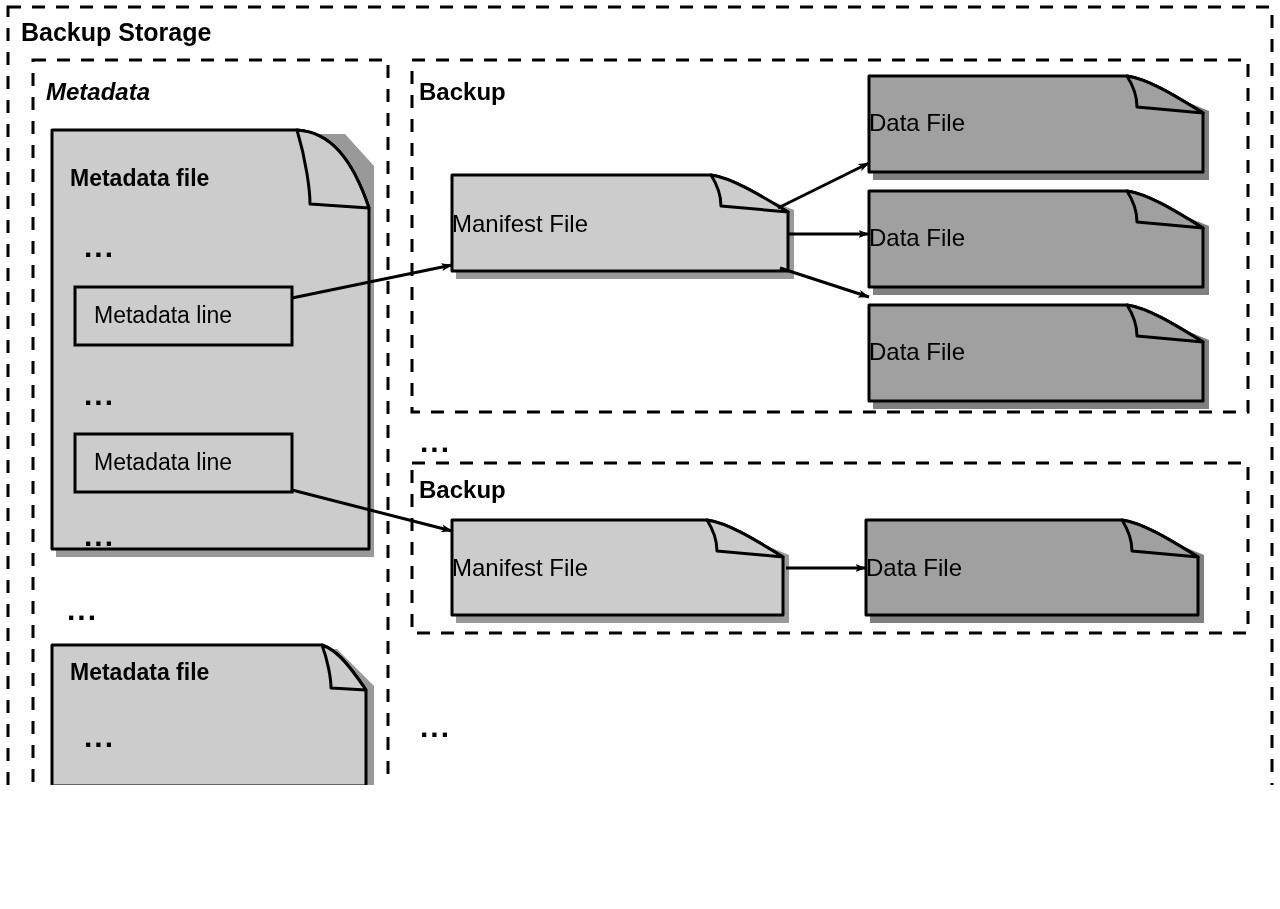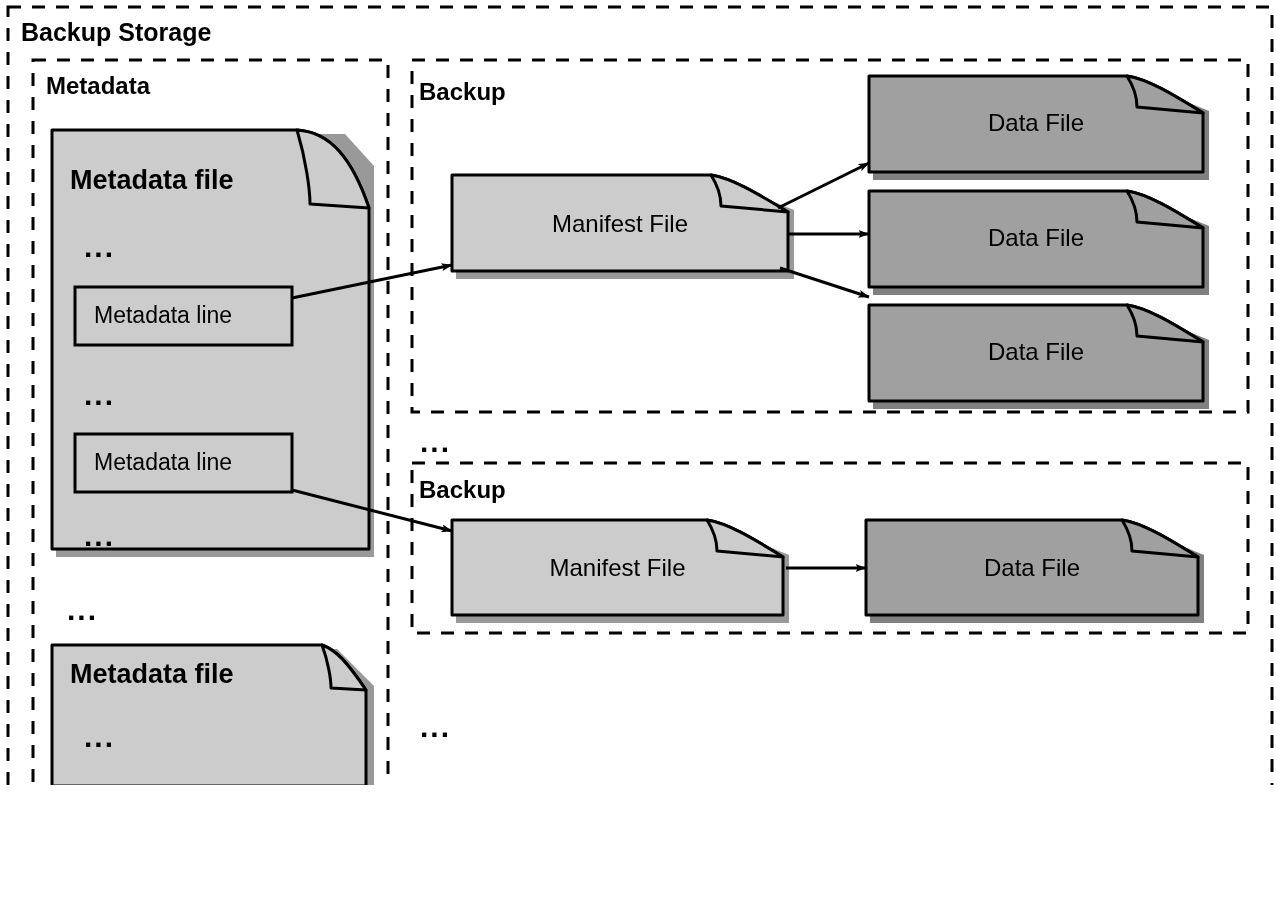--- a/index.html
+++ b/index.html
@@ -34,27 +34,27 @@
   }
   .lbl-container-title {
     font-size: 25px;
     font-weight: bold;
   }
   .lbl-group-title {
     font-size: 24px;
     font-weight: bold;
   }
   .lbl-file-title {
-    font-size: 27px;
+    font-size: 23px;
     font-weight: bold;
   }
   .lbl-node {
     font-size: 24px;
     font-weight: normal;
-    text-align: center;
+    text-align: left;
   }
   .lbl-line {
     font-size: 23px;
     font-weight: normal;
     margin-left: 7px;
   }
   .ellipsis {
     position: absolute;
     font-family: "Liberation Sans", sans-serif;
     font-size: 30px;
@@ -202,21 +202,21 @@
 
     <line x1="788" y1="234" x2="869" y2="234" stroke="#000000" stroke-width="3" marker-end="url(#arrowhead)"></line>
 
     <line x1="780" y1="268" x2="869" y2="297" stroke="#000000" stroke-width="3" marker-end="url(#arrowhead)"></line>
 
     <line x1="786" y1="568" x2="866" y2="568" stroke="#000000" stroke-width="3" marker-end="url(#arrowhead)"></line>
   </svg>
 
   <div class="lbl lbl-container-title" style="left:21px; top:20px;">Backup Storage</div>
 
-  <div class="lbl lbl-group-title" style="left:46px; top:74px;">Metadata</div>
+  <div class="lbl lbl-group-title" style="left:46px; top:80px;font-style:italic;">Metadata</div>
 
   <div class="lbl lbl-file-title" style="left:70px; top:167px;">Metadata file</div>
   <div class="ellipsis" style="left:84px; top:232px;">...</div>
   <div class="lbl lbl-line" style="left:87px; top:304px;">Metadata line</div>
   <div class="ellipsis" style="left:84px; top:380px;">...</div>
   <div class="lbl lbl-line" style="left:87px; top:451px;">Metadata line</div>
   <div class="ellipsis" style="left:84px; top:521px;">...</div>
 
   <div class="ellipsis" style="left:67px; top:595px;">...</div>
 

